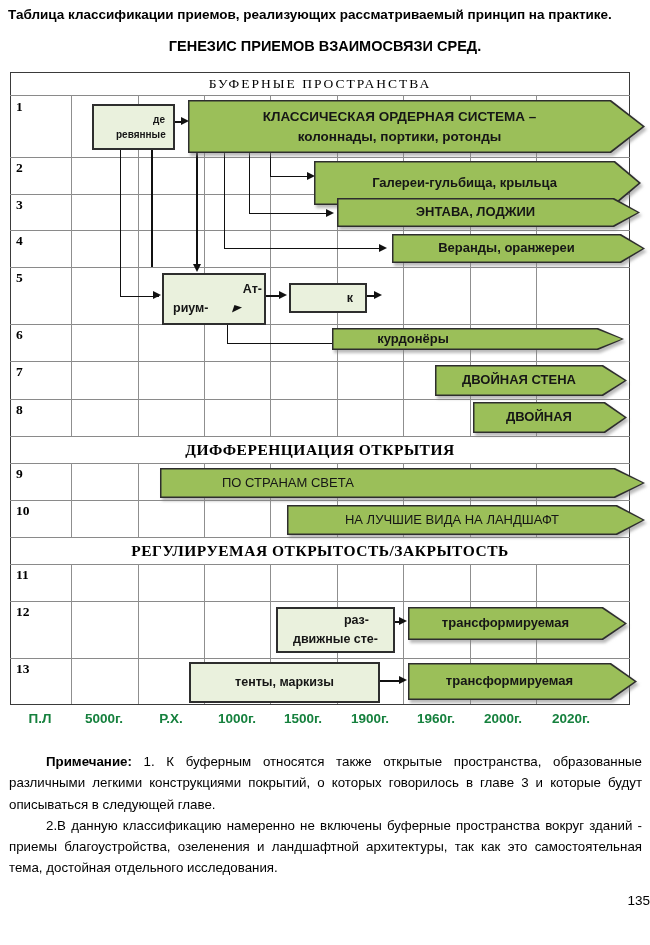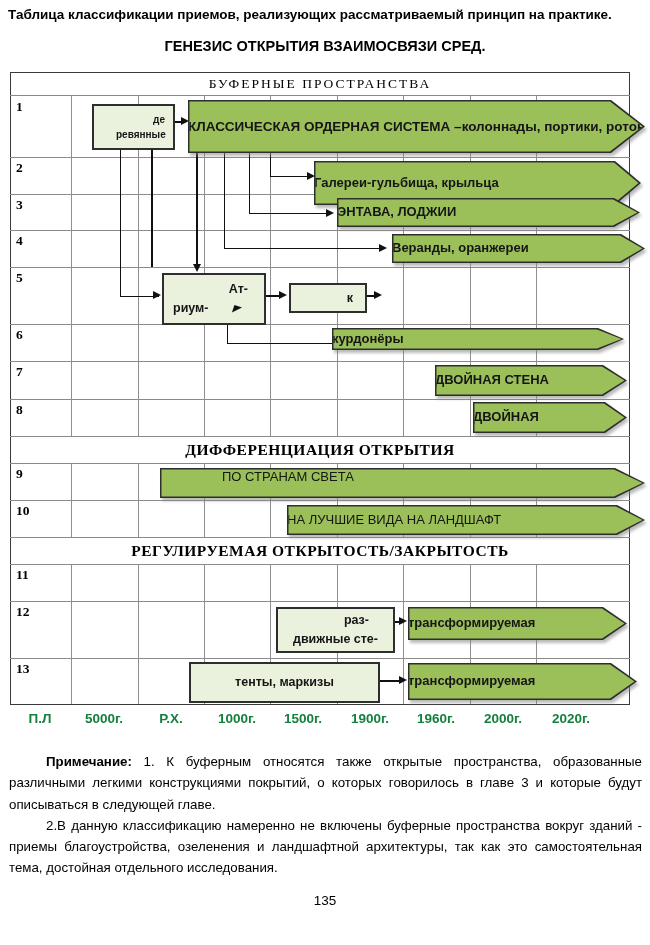--- a/index.html
+++ b/index.html
@@ -17,21 +17,21 @@
   .bh-buffer{top:72px;height:23px;font-size:13.5px;letter-spacing:2px;font-weight:normal;}
   .bh-sec{font-size:15.5px;font-weight:bold;letter-spacing:.5px;}
   .rnum{position:absolute;left:16px;z-index:2;font-family:"Liberation Serif",serif;font-weight:bold;font-size:13.5px;color:#000;}
 
   
   .arrow{position:absolute;z-index:4;filter:drop-shadow(2.5px 3px 1.5px rgba(130,130,130,.55));}
   .a-body{width:100%;height:100%;background:#2e2e2e;
           clip-path:polygon(0 0,calc(100% - var(--t)) 0,100% 50%,calc(100% - var(--t)) 100%,0 100%);}
   .a-fill{position:absolute;inset:0;background:#9bbf59;
           clip-path:polygon(1.5px 1.5px,calc(100% - var(--t) - 1px) 1.5px,calc(100% - 2.5px) 50%,calc(100% - var(--t) - 1px) calc(100% - 1.5px),1.5px calc(100% - 1.5px));
-          display:flex;align-items:center;
+          display:flex;flex-direction:column;align-items:center;justify-content:center;
           font-weight:bold;font-size:13px;color:#161616;line-height:1.45;}
   .a-fill.light{font-weight:normal;}
   .a-fill span{white-space:nowrap;}
 
   
   .lbox{position:absolute;z-index:4;background:#eaf1dd;border:2px solid #2e2e2e;
         display:flex;flex-direction:column;justify-content:center;
         font-weight:bold;font-size:12.5px;color:#161616;line-height:1.5;}
   .lbox span{display:block;}
 
@@ -41,29 +41,29 @@
   .ah-r{position:absolute;width:0;height:0;border-top:4.5px solid transparent;border-bottom:4.5px solid transparent;border-left:8px solid #111;z-index:3;}
   .ah-d{position:absolute;width:0;height:0;border-left:4.5px solid transparent;border-right:4.5px solid transparent;border-top:8px solid #111;z-index:3;}
   .ah-ul{position:absolute;width:0;height:0;border-top:8px solid #111;border-right:8px solid transparent;transform:rotate(18deg);z-index:5;}
 
   
   .axis-label{position:absolute;top:711px;transform:translateX(-50%);font-size:13.5px;font-weight:bold;color:#15803d;white-space:nowrap;}
 
   
   .notes{position:absolute;left:9px;top:751px;width:633px;font-size:13.3px;line-height:1.6;text-align:justify;color:#000;}
   .notes p{margin:0;text-indent:37px;}
-  .page-num{position:absolute;left:0;top:893px;width:650px;text-align:center;font-size:13.5px;color:#000;}
+  .page-num{position:absolute;left:0;top:893px;width:650px;text-align:right;font-size:13.5px;color:#000;}
 </style>
 </head>
 <body>
 
 <div class="page">
 
   <div class="doc-title">Таблица классификации  приемов, реализующих рассматриваемый принцип на практике.</div>
-  <div class="doc-subtitle">ГЕНЕЗИС ОТКРЫТИЯ ВЗАИМОСВЯЗИ СРЕД.</div>
+  <div class="doc-subtitle">ГЕНЕЗИС ПРИЕМОВ ВЗАИМОСВЯЗИ СРЕД.</div>
 
   <div class="tbl-border"></div>
 
   <div class="hl" style="top:95px"></div>
   <div class="hl" style="top:157px"></div>
   <div class="hl" style="top:194px"></div>
   <div class="hl" style="top:230px"></div>
   <div class="hl" style="top:267px"></div>
   <div class="hl" style="top:324px"></div>
   <div class="hl" style="top:361px"></div>
@@ -155,21 +155,21 @@
 
   <div class="ln" style="left:377px;top:680px;width:26px;height:1.5px"></div>
   <div class="ah-r" style="left:399px;top:676px"></div>
 
   <div class="lbox" style="left:92px;top:104px;width:79px;height:42px;font-size:10px">
     <span style="text-align:right;padding-right:8px">де</span>
     <span style="text-align:left;padding-left:22px">ревянные</span>
   </div>
 
   <div class="lbox" style="left:162px;top:273px;width:100px;height:48px">
-    <span style="text-align:right;padding-right:16px">Ат-</span>
+    <span style="text-align:right;padding-right:2px">Ат-</span>
     <span style="text-align:left;padding-left:9px">риум-</span>
   </div>
 
   <div class="lbox" style="left:289px;top:283px;width:74px;height:26px">
     <span style="text-align:right;padding-right:12px">к</span>
   </div>
 
   <div class="lbox" style="left:276px;top:607px;width:115px;height:42px">
     <span style="text-align:right;padding-right:24px">раз-</span>
     <span style="text-align:center">движные  сте-</span>

